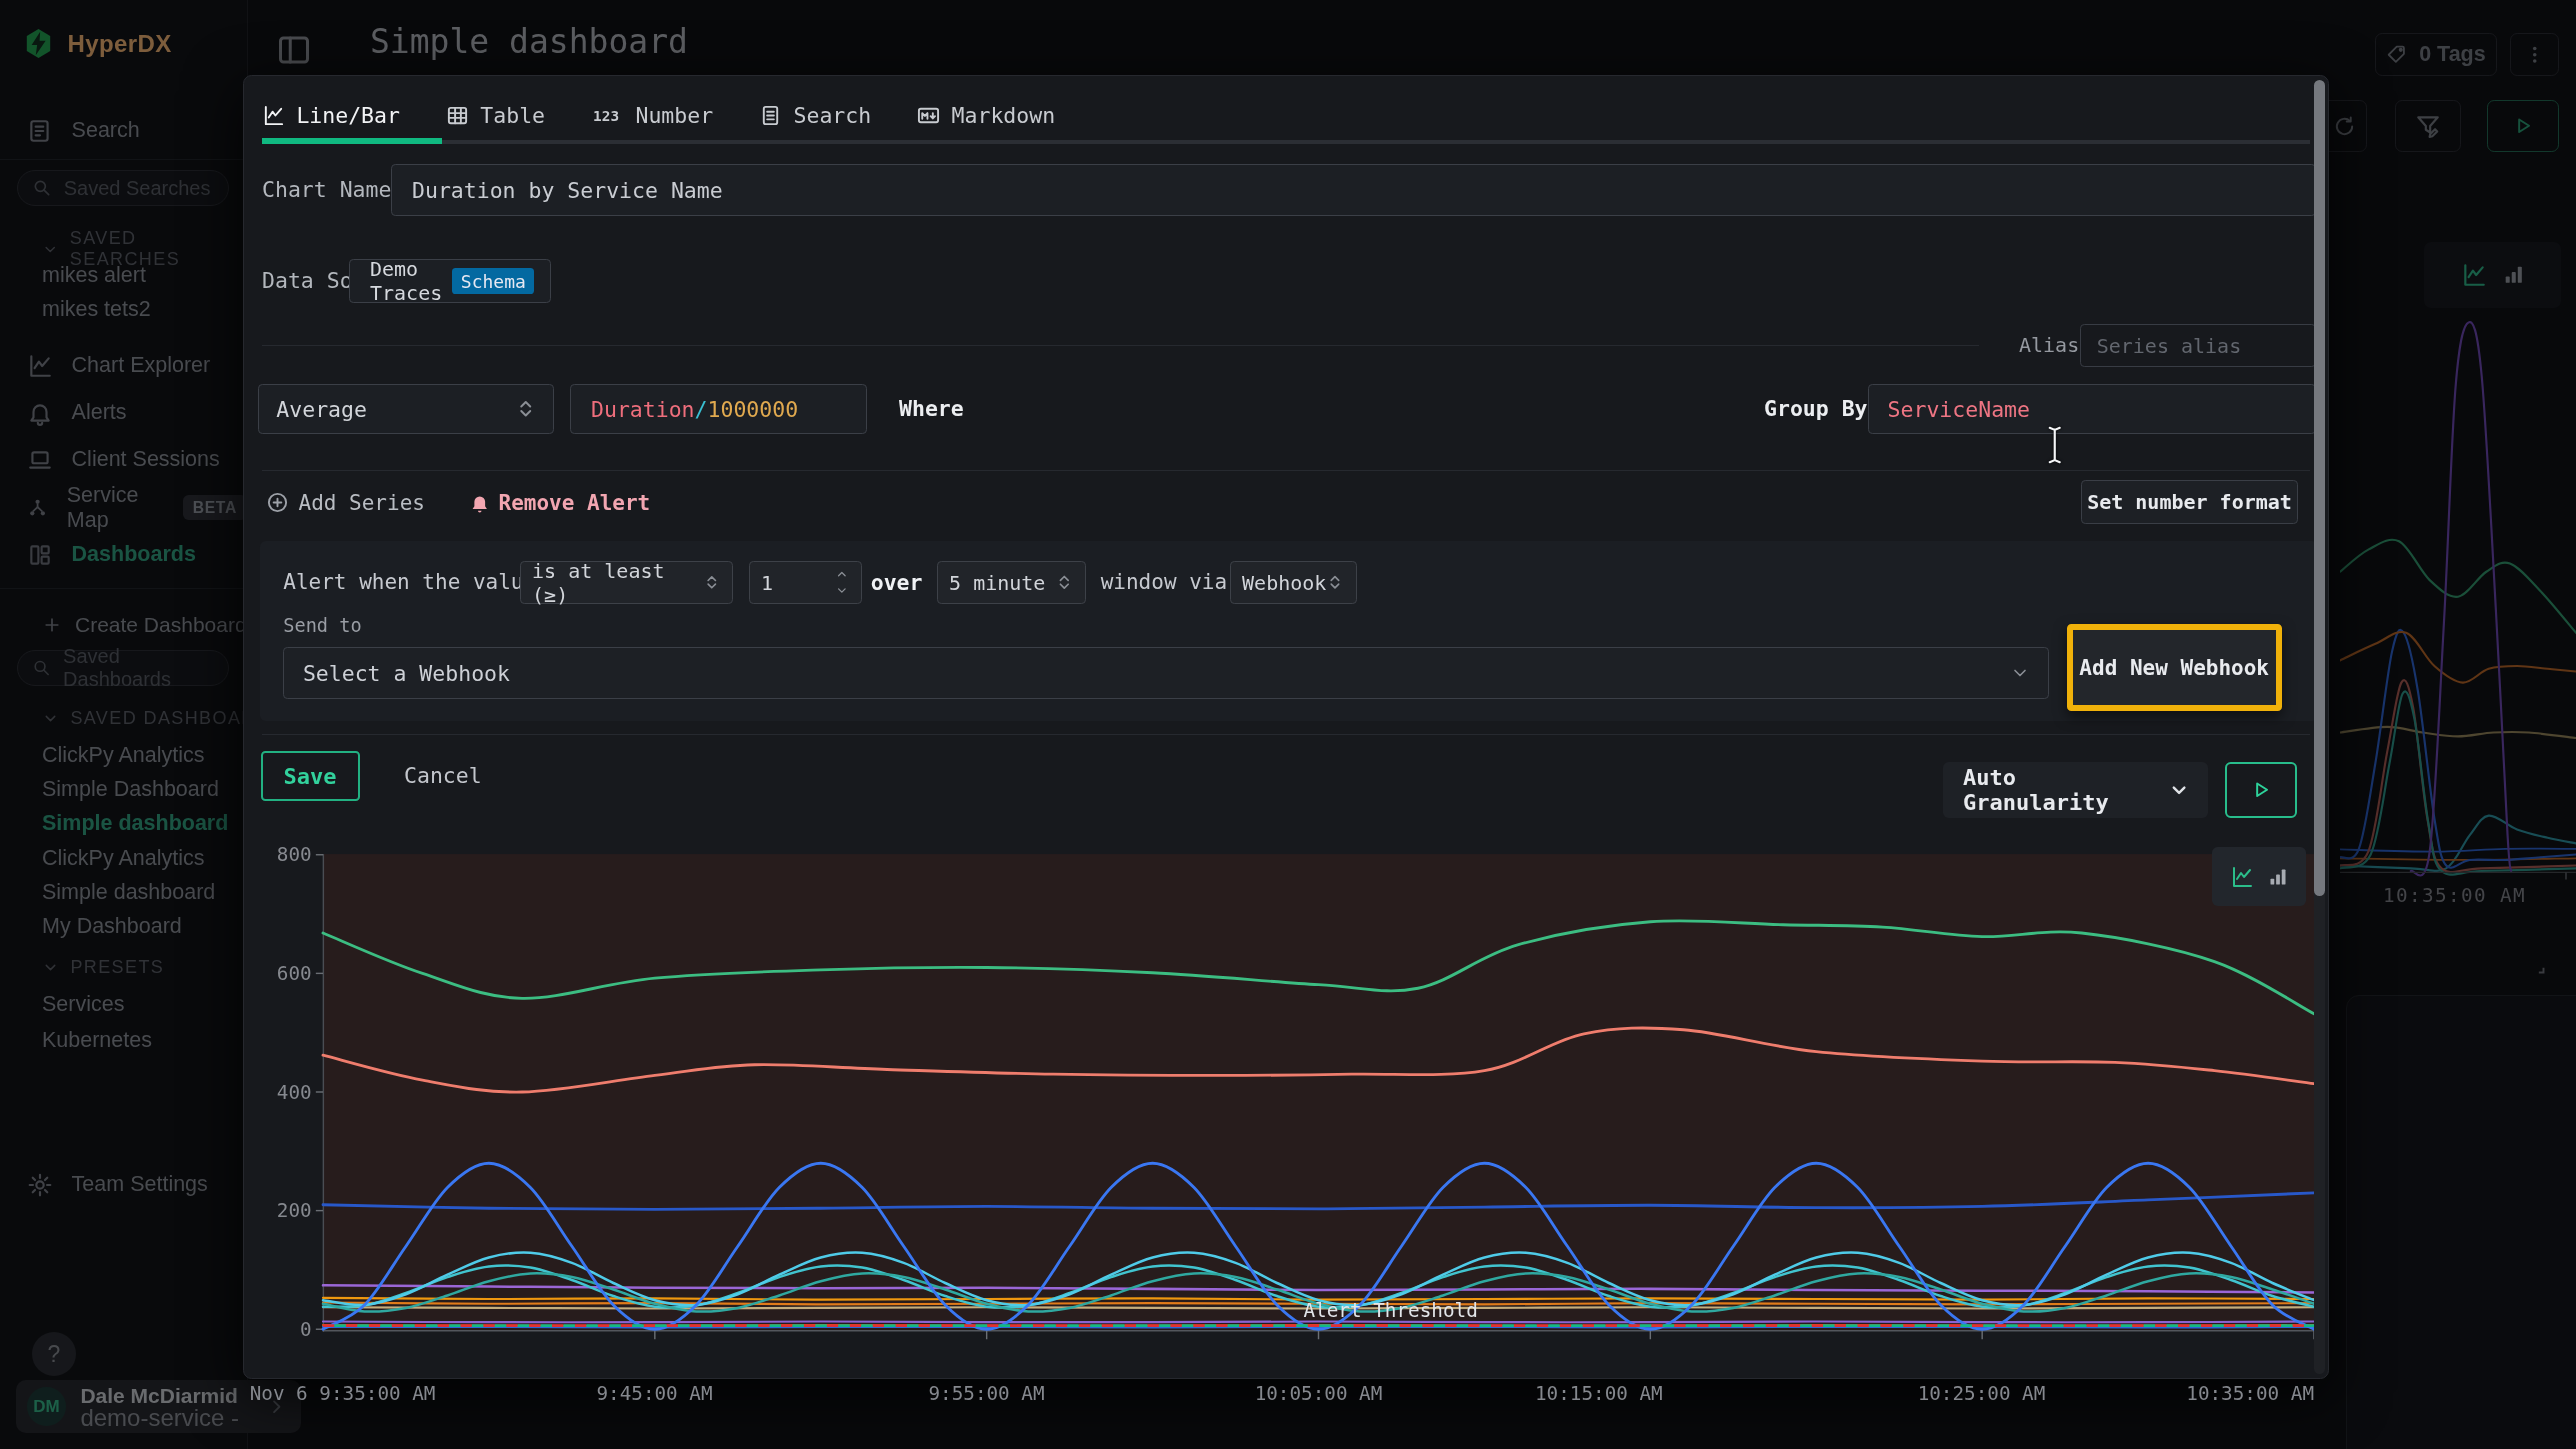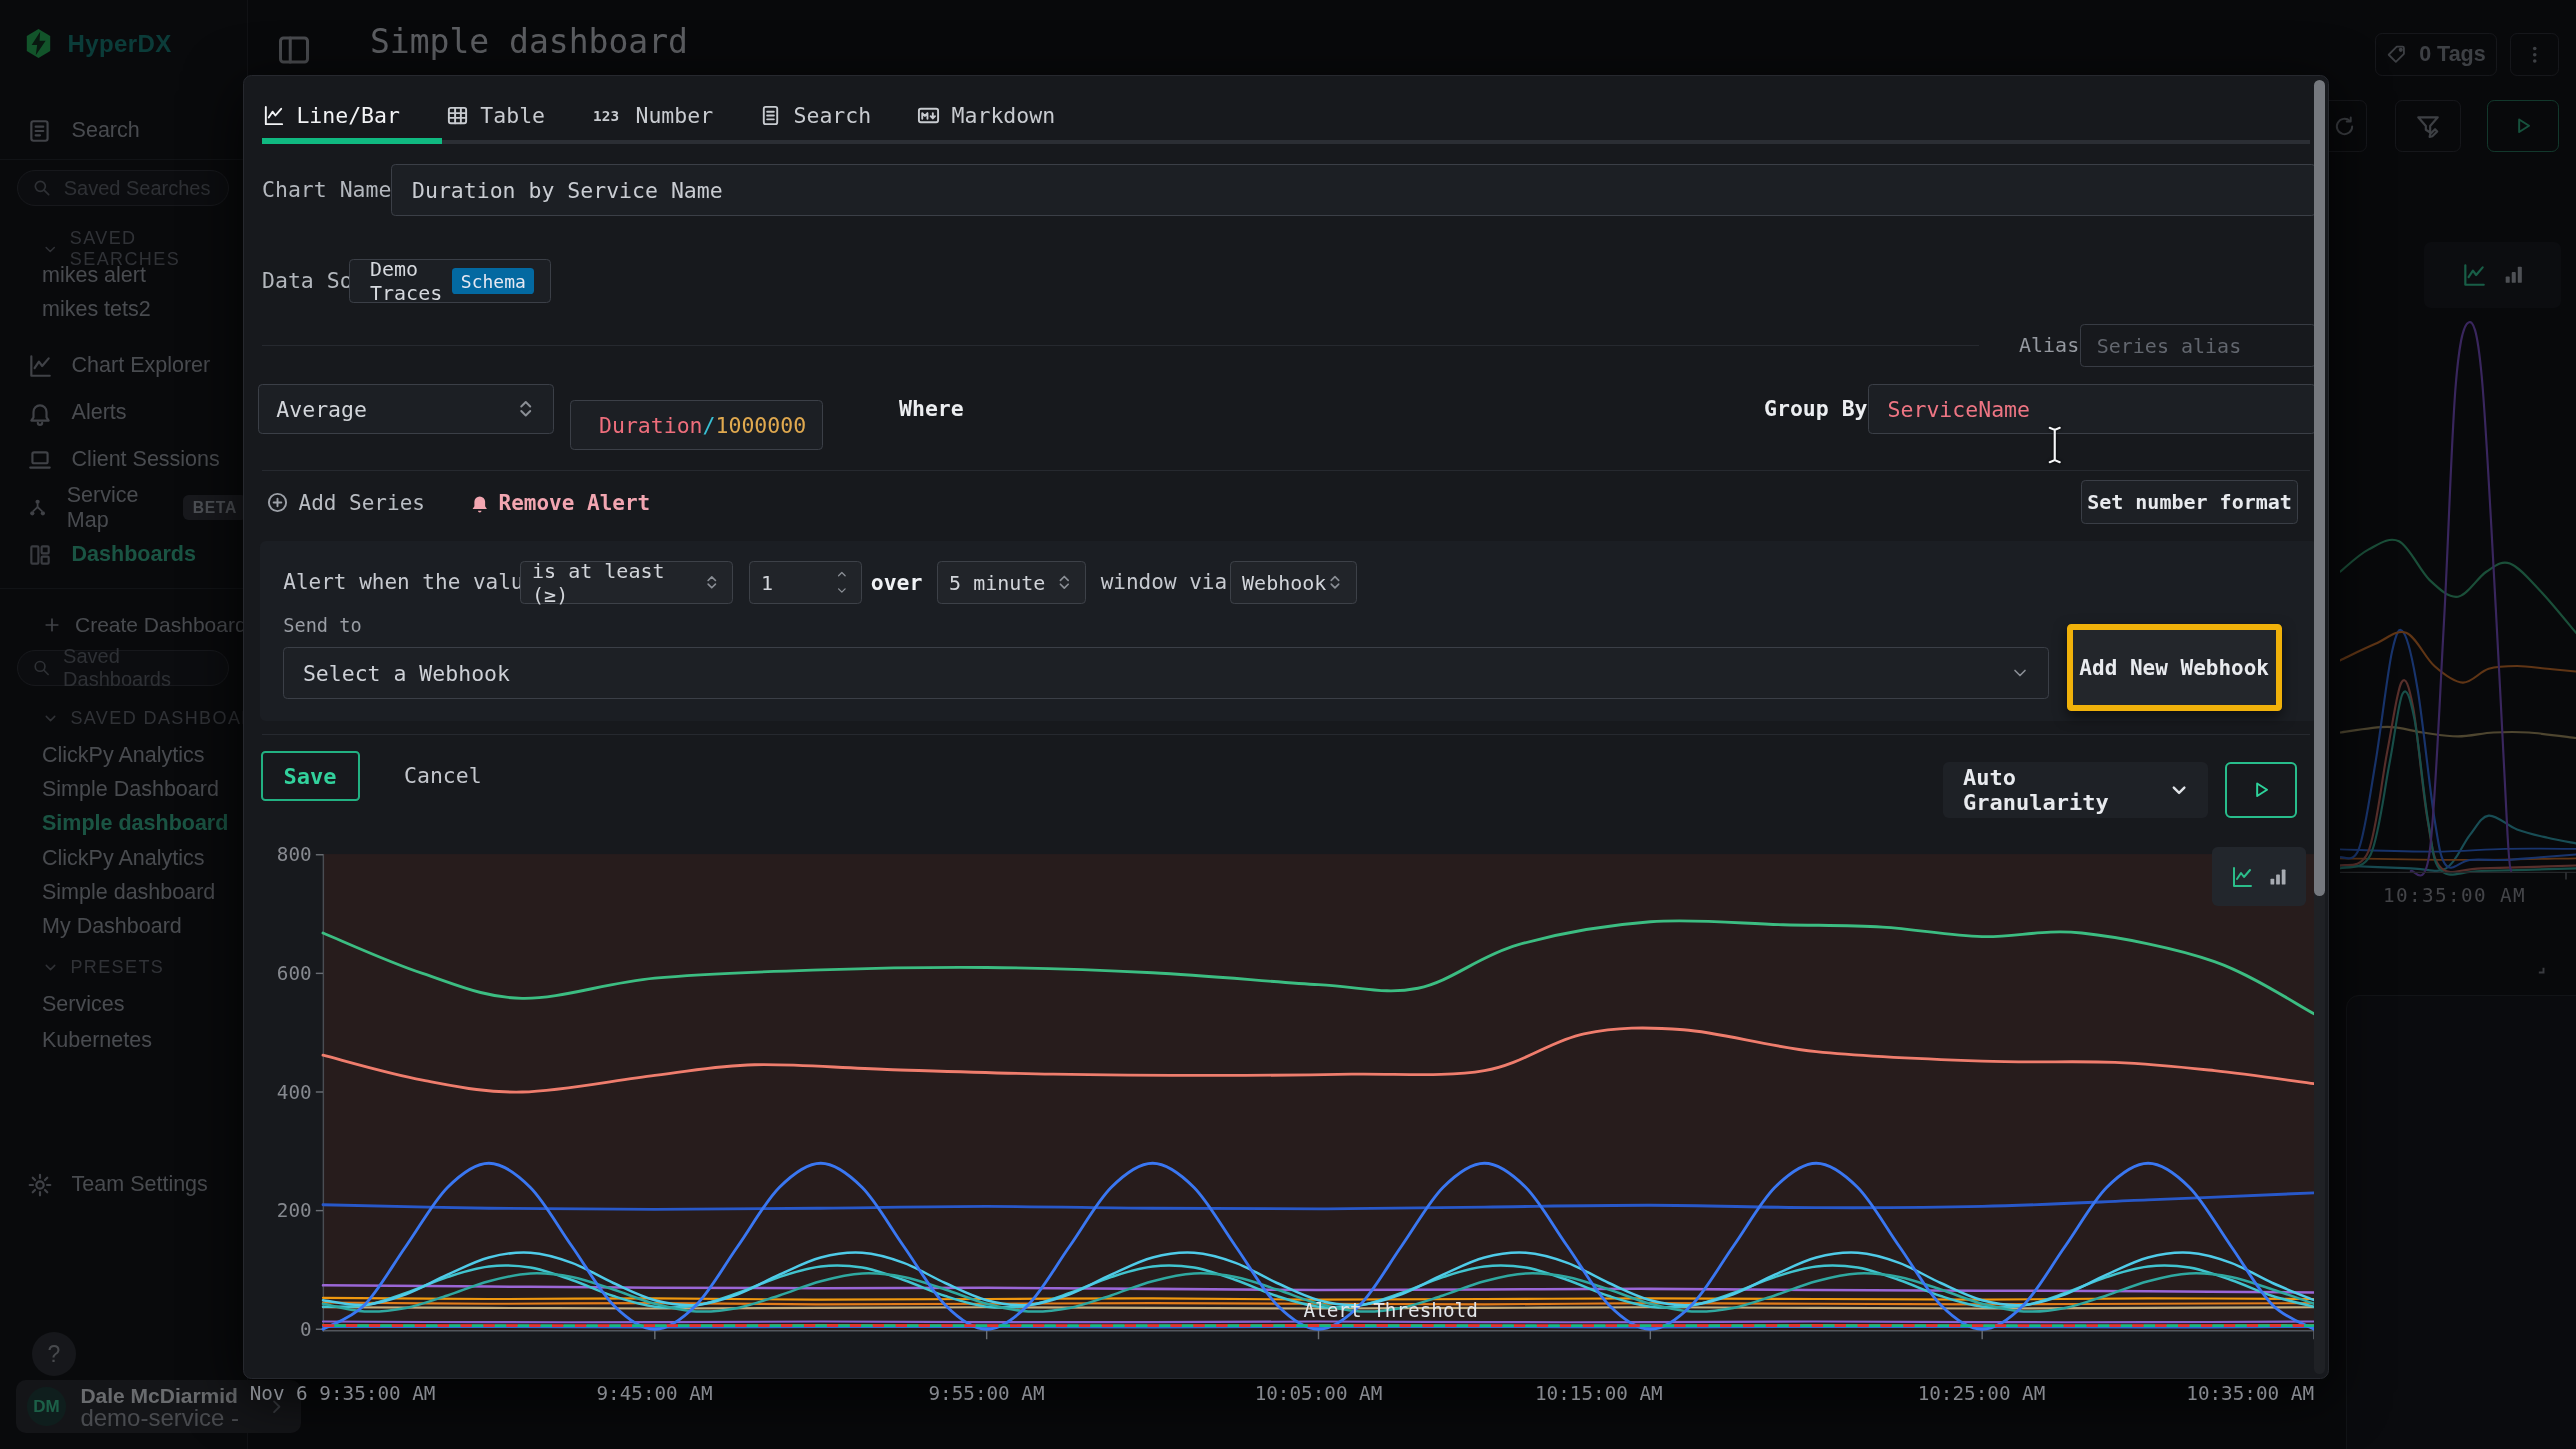--- a/index.html
+++ b/index.html
@@ -6,21 +6,21 @@
   #root{position:relative;width:2576px;height:1450px;background:#0a0b0d;overflow:hidden;
         font-family:"Liberation Sans",sans-serif;color:#c7cacf;}
   .mono{font-family:"DejaVu Sans Mono",monospace;}
   .ic{display:inline-flex;align-items:center;justify-content:center;}
   .ic svg{width:100%;height:100%;}
 
   
   #sidebar{position:absolute;left:0;top:0;width:247px;height:1450px;background:#0c0d10;border-right:0.7px solid #1c1e23;z-index:1;}
   .logo-row{position:absolute;left:21.5px;top:27px;display:flex;align-items:center;gap:13px;}
   .logo-ic{width:33px;height:33px;}
-  .brand{font-size:24px;font-weight:bold;color:#0f766e;letter-spacing:0.4px;}
+  .brand{font-size:24px;font-weight:bold;color:#fdba74;letter-spacing:0.4px;}
   .side-item{position:absolute;left:0;width:247px;height:47px;display:flex;align-items:center;gap:18.6px;padding-left:27px;box-sizing:border-box;font-size:21.5px;color:#8f949b;}
   .side-item .ic{width:26px;height:26px;color:#7d828a;}
   .side-item.active{color:#2ea883;font-weight:bold;}
   .side-item.active .ic{color:#6f747c;}
   .side-div{position:absolute;left:0;width:246px;height:0.7px;background:#1d2024;}
   .side-search{position:absolute;left:17px;width:212px;height:36px;border:0.7px solid #282b31;border-radius:18.6px;background:#121417;display:flex;align-items:center;gap:11.4px;padding-left:14.3px;box-sizing:border-box;color:#585d64;font-size:20px;}
   .side-search .ic{width:20px;height:20px;color:#585d64;}
   .side-sec{position:absolute;left:42px;display:flex;align-items:center;gap:11.4px;font-size:18px;letter-spacing:1.4px;color:#5c6168;}
   .side-sec .ic{width:17px;height:17px;}
   .side-sub{position:absolute;left:42px;font-size:21.5px;color:#8f949b;white-space:nowrap;}
@@ -72,21 +72,21 @@
   .finput{position:absolute;background:#1c1f24;border:0.7px solid #3b3f47;border-radius:4.3px;box-sizing:border-box;display:flex;align-items:center;font-family:"DejaVu Sans Mono",monospace;}
   .sel-chev{width:21.5px;height:21.5px;color:#8a8e95;margin-left:auto;}
   #chart-name-input{left:147px;top:88px;width:1925px;height:52px;padding:0 20px;font-size:21.5px;color:#c9ccd2;}
   #ds-select{left:105px;top:183px;width:202px;height:44px;padding:0 10px;gap:10px;font-size:20px;color:#d6d9de;}
   #ds-select .db-ic{width:20px;height:20px;color:#b9bdc3;}
   .badge{background:#0369a1;color:#e6e8f2;font-size:18px;padding:2.1px 8.6px;border-radius:3.6px;}
   #divider1{position:absolute;left:18px;top:269px;width:1717px;height:1.4px;background:#26292f;}
   #alias-label{left:1775px;top:248px;height:43px;line-height:43px;font-size:20px;color:#9599a0;}
   #alias-input{left:1836px;top:248px;width:236px;height:43px;padding:0 15.7px;font-size:20px;color:#62666e;background:transparent;border-color:#383c44;}
   #agg-select{left:14.3px;top:308px;width:296px;height:50px;padding:0 17px;font-size:21.5px;color:#d2d5da;}
-  #formula-box{left:326px;top:324px;width:253px;height:50px;padding:0 28px;font-size:21.5px;}
+  #formula-box{left:326px;top:308px;width:297px;height:50px;padding:0 20px;font-size:21.5px;}
   #where-label{left:655px;top:308px;height:50px;line-height:50px;font-weight:bold;color:#eceef1;}
   #search-input{left:731px;top:308px;width:774px;height:50px;padding:0 17px;font-size:21px;color:#5c6068;gap:10px;}
   #search-langs{margin-left:auto;display:flex;gap:10px;font-size:21px;}
   #groupby-label{left:1520px;top:308px;height:50px;line-height:50px;font-weight:bold;color:#eceef1;}
   #groupby-input{left:1624px;top:308px;width:448px;height:50px;padding:0 18.6px;font-size:21.5px;color:#ee7583;}
   #divider2{position:absolute;left:18px;top:394px;right:18px;height:1.4px;background:#26292f;}
   .linkrow{position:absolute;display:flex;align-items:center;gap:10px;font-family:"DejaVu Sans Mono",monospace;font-size:21px;}
   #add-series{left:21.5px;top:405px;height:43px;color:#b9bdc3;}
   #add-series .ic{width:23px;height:23px;color:#9da1a8;}
   #remove-alert{left:225px;top:405px;height:43px;color:#f2a6b1;font-weight:bold;gap:8px;}

